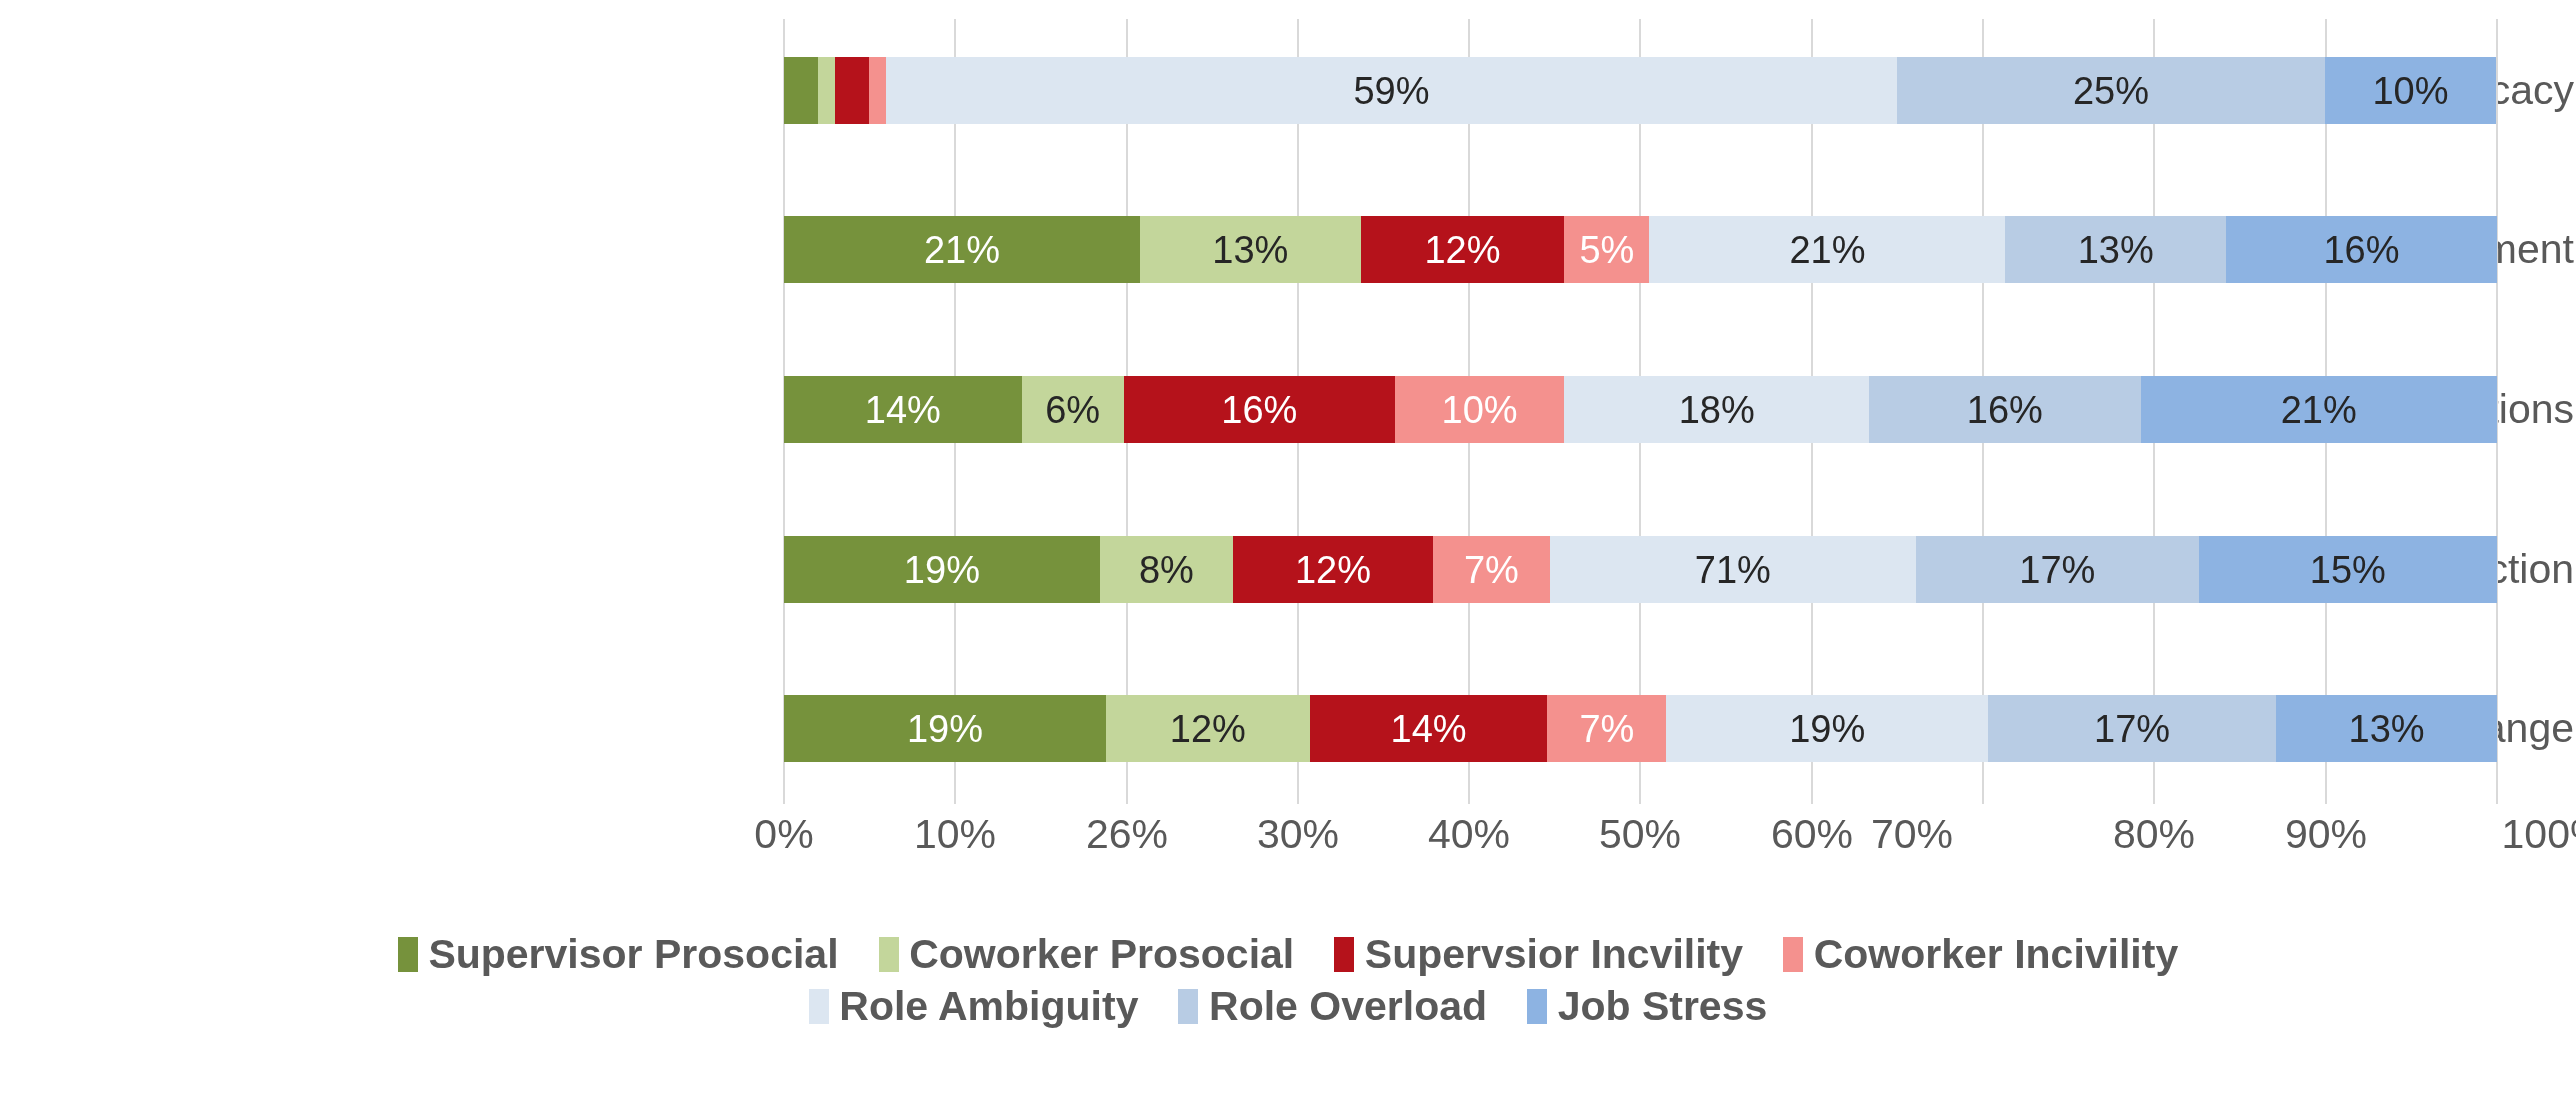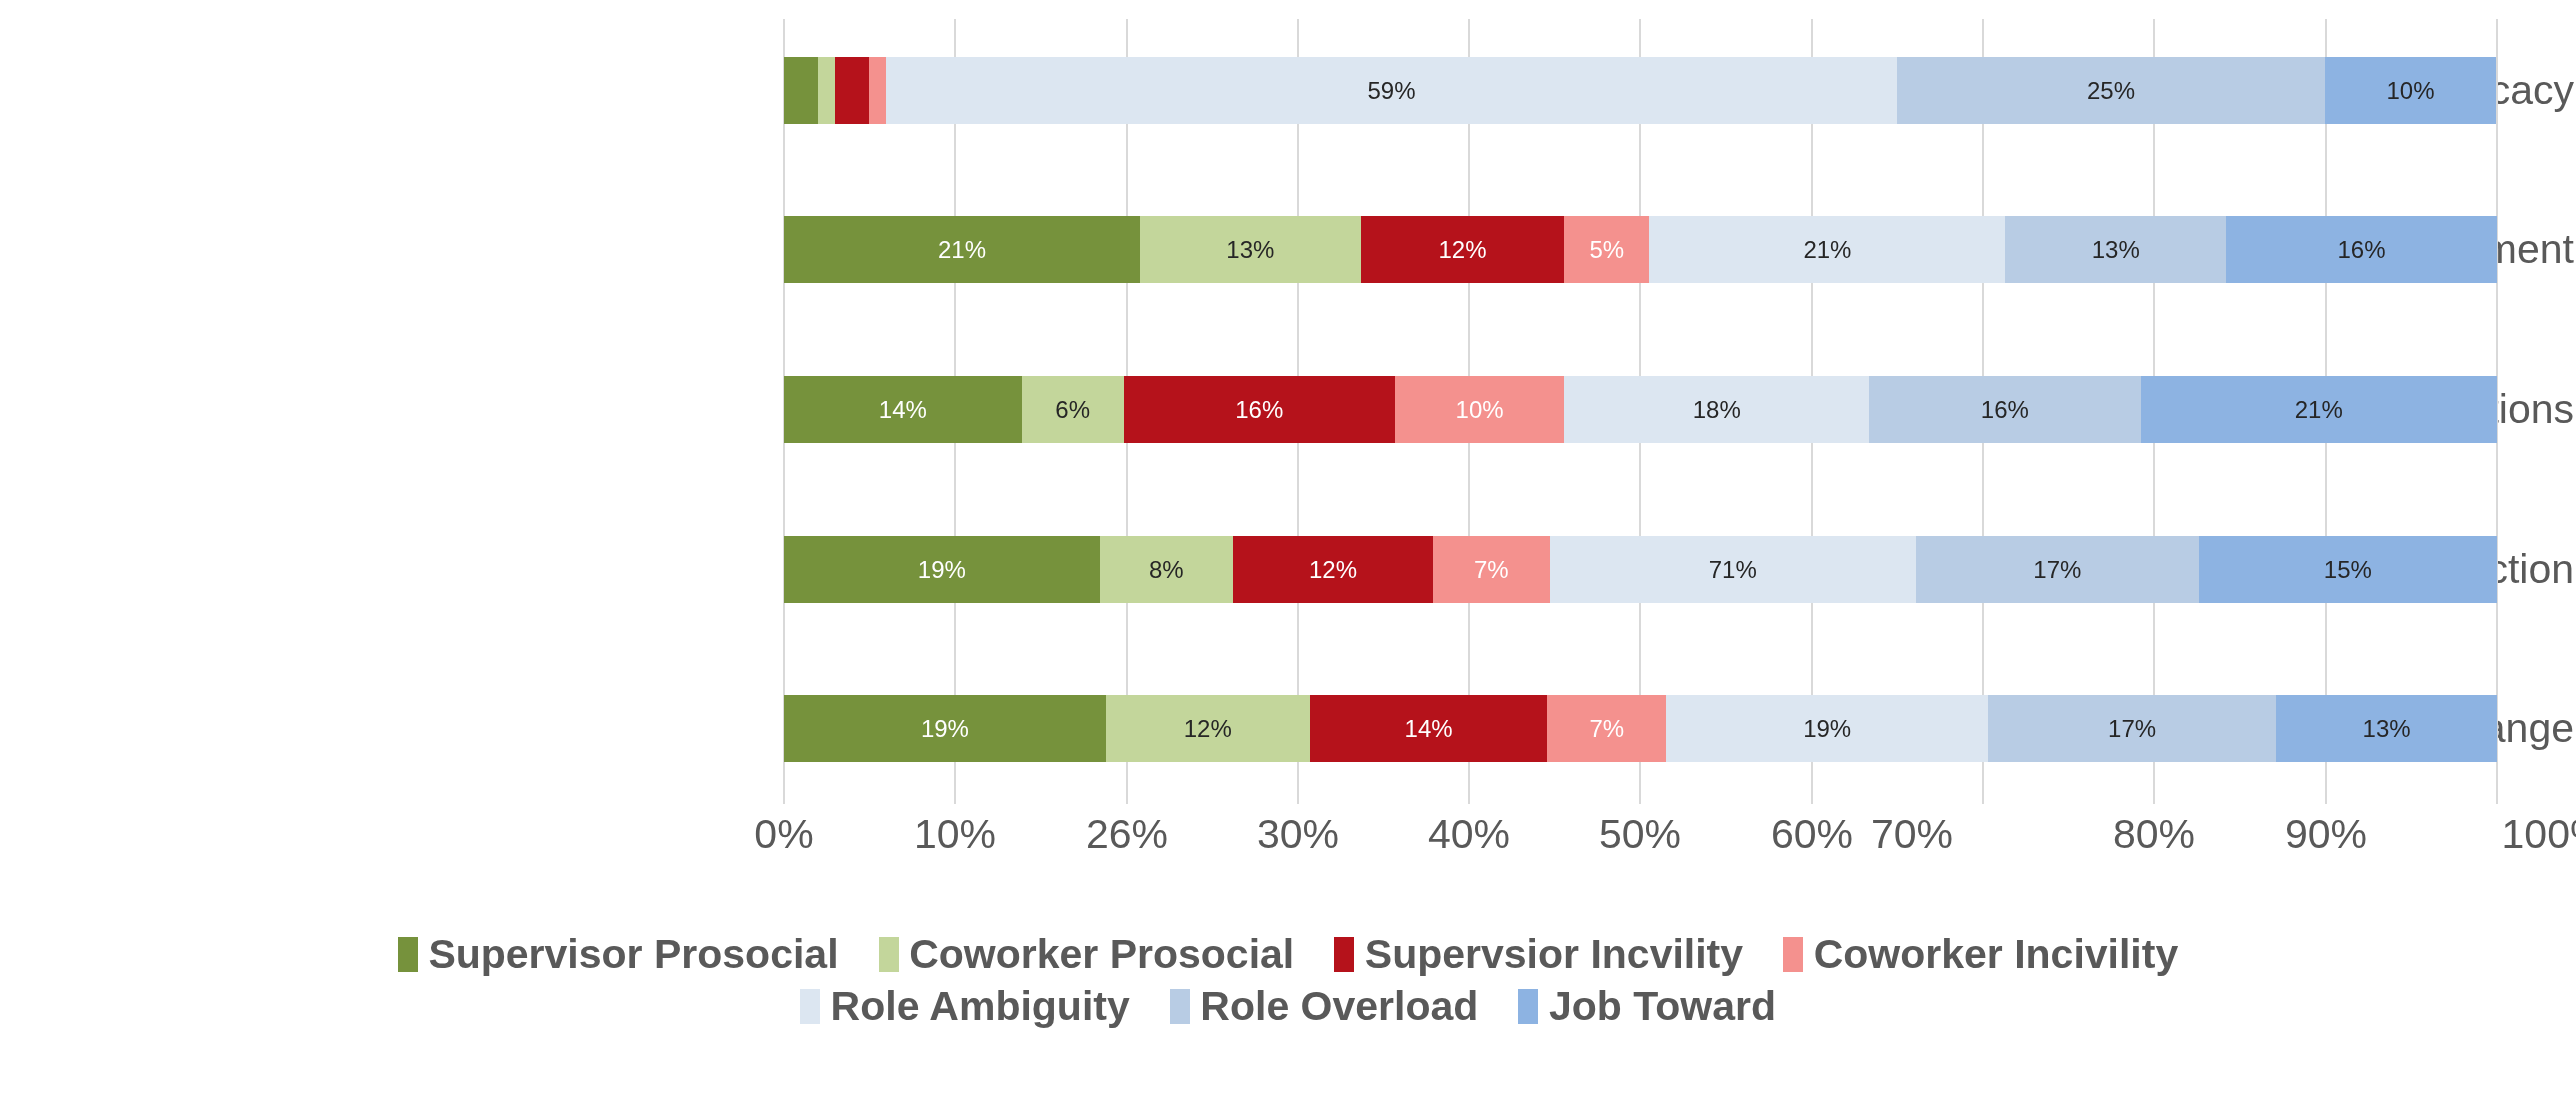--- a/index.html
+++ b/index.html
@@ -27,21 +27,21 @@
   .bar-row{
     position:absolute;
     left:0; width:100%;
     height:67px;
     display:flex;
     align-items:stretch;
   }
   .seg{
     position:relative;
     display:flex;align-items:center;justify-content:center;
-    font-size:24px;
+    font-size:38px;
     line-height:1;
     white-space:nowrap;
     overflow:visible;
   }
   .seg-label{ position:relative; z-index:2; }
   .seg-label.light{color:#FFFFFF;}
   .seg-label.dark{color:#262626;}
 
   
   .cat-label{
@@ -268,19 +268,19 @@
         <div class="legend-item">
           <span class="legend-swatch" style="background: rgb(220, 230, 241);"></span>
           <span class="legend-text">Role Ambiguity</span>
         </div>
         <div class="legend-item">
           <span class="legend-swatch" style="background: rgb(184, 204, 228);"></span>
           <span class="legend-text">Role Overload</span>
         </div>
         <div class="legend-item">
           <span class="legend-swatch" style="background: rgb(141, 179, 226);"></span>
-          <span class="legend-text">Job Toward</span>
+          <span class="legend-text">Job Stress</span>
         </div>
       </div>
     </div>
 
 </div>
 
 
 </body></html>

